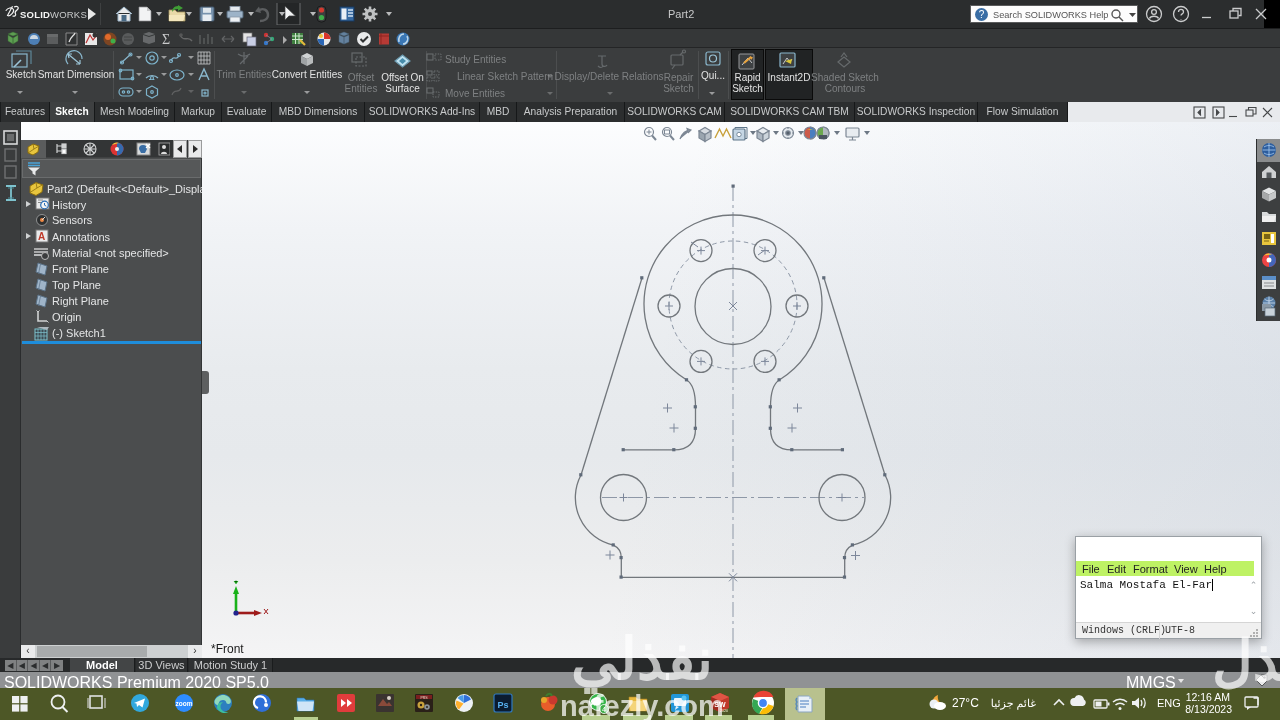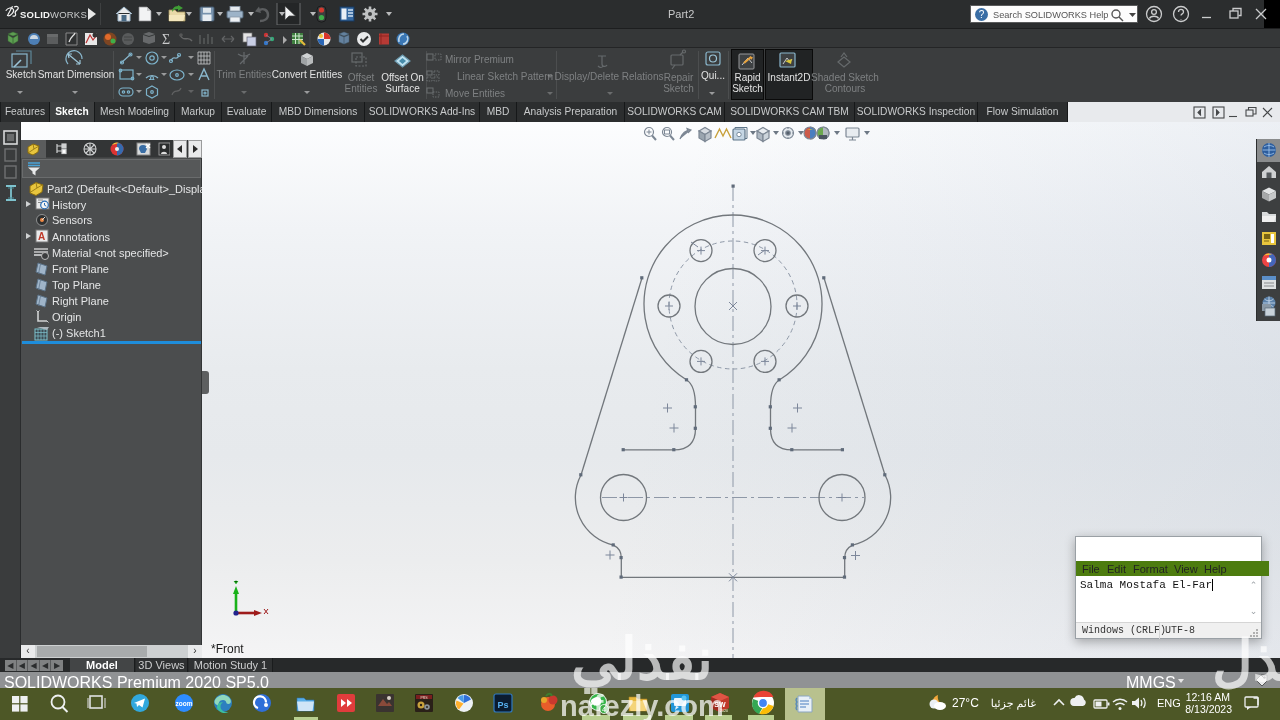--- a/index.html
+++ b/index.html
@@ -314,21 +314,21 @@
     <div class="rcaret" style="left:161px;top:25px"></div>
     <div class="rcaret" style="left:188px;top:25px"></div>
   <div class="rcaret" style="left:136px;top:42px"></div>
     <div class="rcaret" style="left:188px;top:42px;opacity:.4"></div>
   <div class="rlabel rdis" style="left:216px;top:21px;width:56px;white-space:nowrap">Trim Entities</div>
   <div class="rcaret" style="left:241px;top:43px;opacity:.5"></div>
   <div class="rlabel" style="left:266px;top:21px;width:82px">Convert Entities</div>
   <div class="rcaret" style="left:304px;top:43px"></div>
   <div class="rlabel rdis" style="left:331px;top:24px;width:60px">Offset<br>Entities</div>
   <div class="rlabel" style="left:372px;top:24px;width:61px">Offset On<br>Surface</div>
-  <div class="rlabel rdis" style="left:445px;top:6px;width:120px;text-align:left">Mirror Premium</div>
+  <div class="rlabel rdis" style="left:445px;top:6px;width:120px;text-align:left">Study Entities</div>
   <div class="rlabel rdis" style="left:445px;top:23px;width:120px;text-align:center">Linear Sketch Pattern</div>
   <div class="rlabel rdis" style="left:445px;top:40px;width:120px;text-align:left">Move Entities</div>
   <div class="rcaret" style="left:547px;top:27px;opacity:.5"></div>
   <div class="rcaret" style="left:547px;top:44px;opacity:.5"></div>
   <div class="rlabel rdis" style="left:551px;top:23px;width:116px;white-space:nowrap;font-size:10px">Display/Delete Relations</div>
   <div class="rcaret" style="left:607px;top:44px;opacity:.5"></div>
   <div class="rlabel rdis" style="left:648px;top:24px;width:61px">Repair<br>Sketch</div>
   <div class="rlabel" style="left:693px;top:22px;width:40px">Qui...</div>
   <div class="rcaret" style="left:709px;top:44px"></div>
   <div class="rlabel" style="left:731px;top:24px;width:33px">Rapid<br>Sketch</div>
@@ -836,21 +836,21 @@
     <text x="1230" y="13" font-size="10.5" fill="#fff" text-anchor="end">12:16 AM</text>
     <text x="1232" y="25" font-size="10.5" fill="#fff" text-anchor="end">8/13/2023</text>
     <g transform="translate(1245,9)">
         <rect x="0" y="0" width="13" height="10" rx="1" fill="none" stroke="#eef0f1" stroke-width="1.3"></rect>
         <path d="M2 10 v3 l4 -3" fill="#eef0f1"></path>
         <path d="M8.5 1 h4.5 v7" fill="none" stroke="#eef0f1" stroke-width="1.3"></path>
       </g>
   </svg>
 </div>
 <div class="abs" id="notepad" style="left:1075px;top:536px;width:187px;height:103px;background:#fff;border:1px solid #9aa0a5;box-shadow:0 3px 10px rgba(0,0,0,.3);">
-  <div class="abs" style="left:0;top:24px;width:193px;height:15px;background:#4d7c0f;font-size:11px;color:#222;">
+  <div class="abs" style="left:0;top:24px;width:178px;height:15px;background:#bef264;font-size:11px;color:#222;">
     <span class="abs" style="left:6px;top:2px">File</span>
       <span class="abs" style="left:31px;top:2px">Edit</span>
       <span class="abs" style="left:57px;top:2px">Format</span>
       <span class="abs" style="left:98px;top:2px">View</span>
       <span class="abs" style="left:128px;top:2px">Help</span>
   </div>
   <div class="abs" style="left:4px;top:42px;font-family:'Liberation Mono',monospace;font-size:11px;color:#111;">Salma Mostafa El-Far<span style="border-left:1.4px solid #000;margin-left:0px;">&nbsp;</span></div>
   <div class="abs" style="left:170px;top:39px;width:15px;height:46px;color:#9aa0a5;font-size:9px;text-align:center;">
     <div style="margin-top:4px">⌃</div>
     <div style="margin-top:16px">⌄</div>

